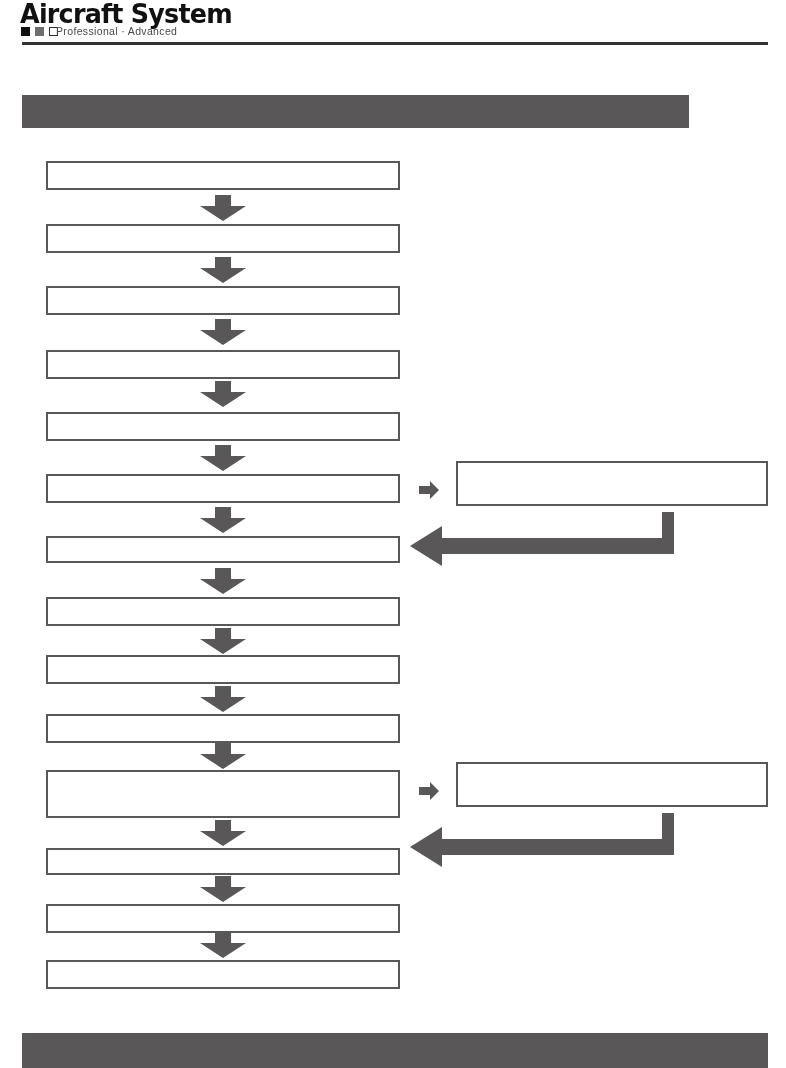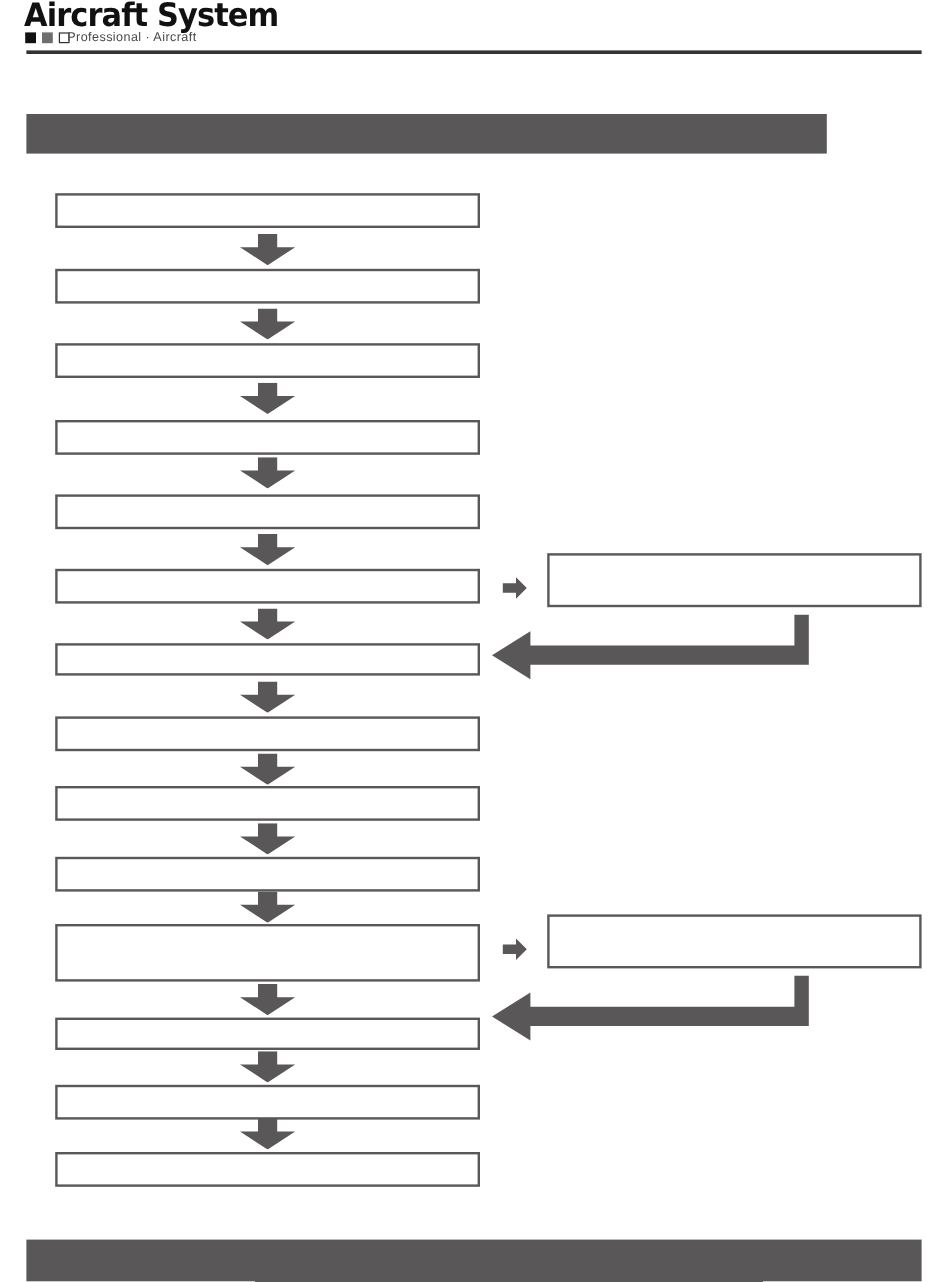--- a/index.html
+++ b/index.html
@@ -124,21 +124,21 @@
 
 <div id="header">
   <div id="brand-title">Aircraft System</div>
 
   <div id="brand-squares">
     <span class="brand-sq sq-black"></span>
     <span class="brand-sq sq-gray"></span>
     <span class="brand-sq sq-white"></span>
   </div>
 
-  <div id="brand-subtitle">Professional · Aircraft</div>
+  <div id="brand-subtitle">Professional · Advanced</div>
   <div id="header-rule"></div>
 </div>
 
 <div class="banner" id="banner-top"></div>
 <div class="banner" id="banner-bottom"></div>
 
 <div id="flow-layer">
     <div class="flow-box" style="top: 161px; height: 29px; border-color: rgb(89, 87, 87);"></div>
     <div class="flow-box" style="top: 224px; height: 29px; border-color: rgb(89, 87, 87);"></div>
     <div class="flow-box" style="top: 286px; height: 29px; border-color: rgb(89, 87, 87);"></div>

